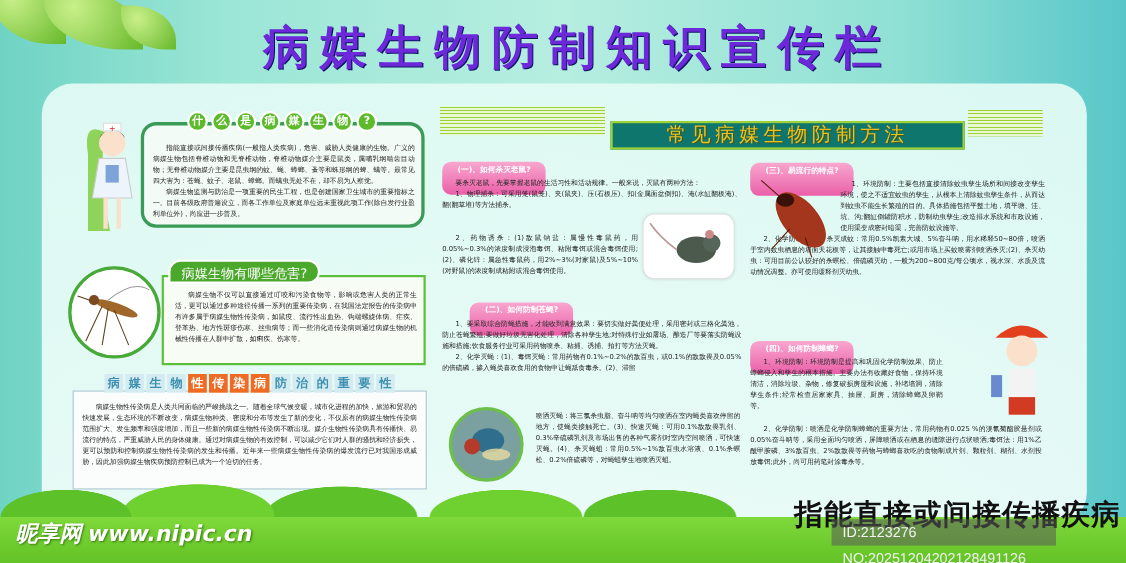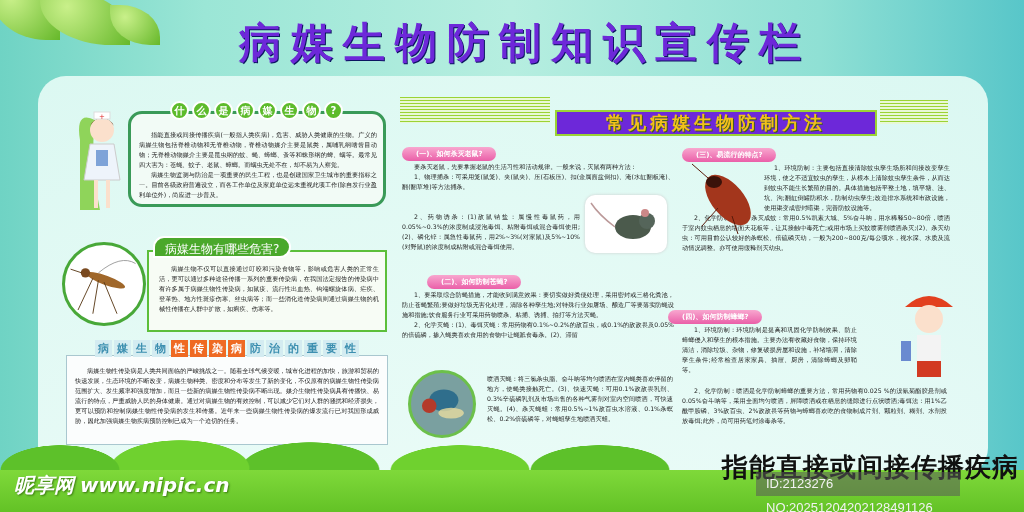--- a/index.html
+++ b/index.html
@@ -73,25 +73,25 @@
   .stripes {
     position:absolute; left:400px; top:97px; width:150px; height:26px;
     background: repeating-linear-gradient(180deg, #9bd334 0 1px, #e8f8d6 1px 3px);
   }
   .stripes2 {
     position:absolute; left:880px; top:100px; width:68px; height:24px;
     background: repeating-linear-gradient(180deg, #9bd334 0 1px, #e8f8d6 1px 3px);
   }
   .sec-title {
     position:absolute; left:555px; top:110px; width:322px; height:26px;
-    background:#6d28d9; border:2px solid #9bd334; color:#f2c01a; font-weight:bold; font-size:18px;
+    background:#0f766e; border:2px solid #9bd334; color:#f2c01a; font-weight:normal; font-size:18px;
     letter-spacing:4px; text-align:center; line-height:22px; text-shadow:1px 1px 0 #3e5b1e;
   }
   .pink-pill {
-    position:absolute; height:14px; padding:0 14px; border-radius:8px;
+    position:absolute; height:30px; padding:0 14px; border-radius:8px;
     background: linear-gradient(180deg,#f8a7cf,#ea5fa8); color:#fff; font-size:7px; line-height:14px; font-weight:bold;
   }
   .ctr { position:absolute; }
   .rat { position:absolute; left:585px; top:195px; width:82px; height:58px; background:#fff; border-radius:10px; box-shadow:0 0 3px #ccc; }
   .fly-ring { position:absolute; left:408px; top:370px; width:68px; height:68px; border-radius:50%; border:3px solid #6cc04a; background:#7aa0a0; }
 
   
   .roach { position:absolute; left:688px; top:160px; width:80px; height:75px; }
   .boy { position:absolute; left:895px; top:285px; width:70px; height:110px; }
 
@@ -228,21 +228,21 @@
   <p class="txt indent">2、化学防制：(1)、杀灭成蚊：常用0.5%凯素大城、5%奋斗呐，用水稀释50~80倍，喷洒于室内蚊虫栖息的墙面天花板等，让其接触中毒死亡;或用市场上买蚊喷雾剂喷洒杀灭;(2)、杀灭幼虫：可用目前公认较好的杀螟松、倍硫磷灭幼，一般为200~800克/每公顷水，视水深、水质及流动情况调整。亦可使用缓释剂灭幼虫。</p>
 </div>
 <svg class="roach" viewBox="0 0 80 75">
   <ellipse cx="40" cy="40" rx="16" ry="30" fill="#a3361c" transform="rotate(-40 40 40)"></ellipse>
   <ellipse cx="26" cy="22" rx="8" ry="6" fill="#3a120a"></ellipse>
   <line x1="20" y1="18" x2="4" y2="4" stroke="#5a1a0a"></line>
   <line x1="30" y1="48" x2="14" y2="66" stroke="#5a1a0a"></line>
   <line x1="44" y1="56" x2="50" y2="74" stroke="#5a1a0a"></line>
 </svg>
 
-<div class="pink-pill" style="left:668px;top:310px;text-align:center;">(四)、如何防制蟑螂?</div>
+<div class="pink-pill" style="left:682px;top:310px;text-align:center;">(四)、如何防制蟑螂?</div>
 <div class="ctr" style="left:682px;top:325px;width:175px;">
   <p class="txt indent">1、环境防制：环境防制是提高和巩固化学防制效果、防止蟑螂侵入和孳生的根本措施。主要办法有收藏好食物，保持环境清洁，消除垃圾、杂物，修复破损房屋和设施，补堵墙洞，清除孳生条件;经常检查居家家具、抽屉、厨房，清除蟑螂及卵鞘等。</p>
 </div>
 <div class="ctr" style="left:682px;top:386px;width:265px;">
   <p class="txt indent">2、化学防制：喷洒是化学防制蟑螂的重要方法，常用药物有0.025 %的溴氰菊酯胶悬剂或0.05%奋斗呐等，采用全面均匀喷洒，屏障喷洒或在栖息的缝隙进行点状喷洒;毒饵法：用1%乙酰甲胺磷、3%敌百虫、2%敌敌畏等药物与蟑螂喜欢吃的食物制成片剂、颗粒剂、糊剂、水剂投放毒饵;此外，尚可用药笔封涂毒杀等。</p>
 </div>
 <svg class="boy" viewBox="0 0 70 110">
   <path d="M10 22 Q34 0 58 22 Z" fill="#e2401f"></path>
   <circle cx="34" cy="34" r="14" fill="#fbe0cc"></circle>
   <rect x="22" y="50" width="24" height="26" fill="#f3f3f3"></rect>

